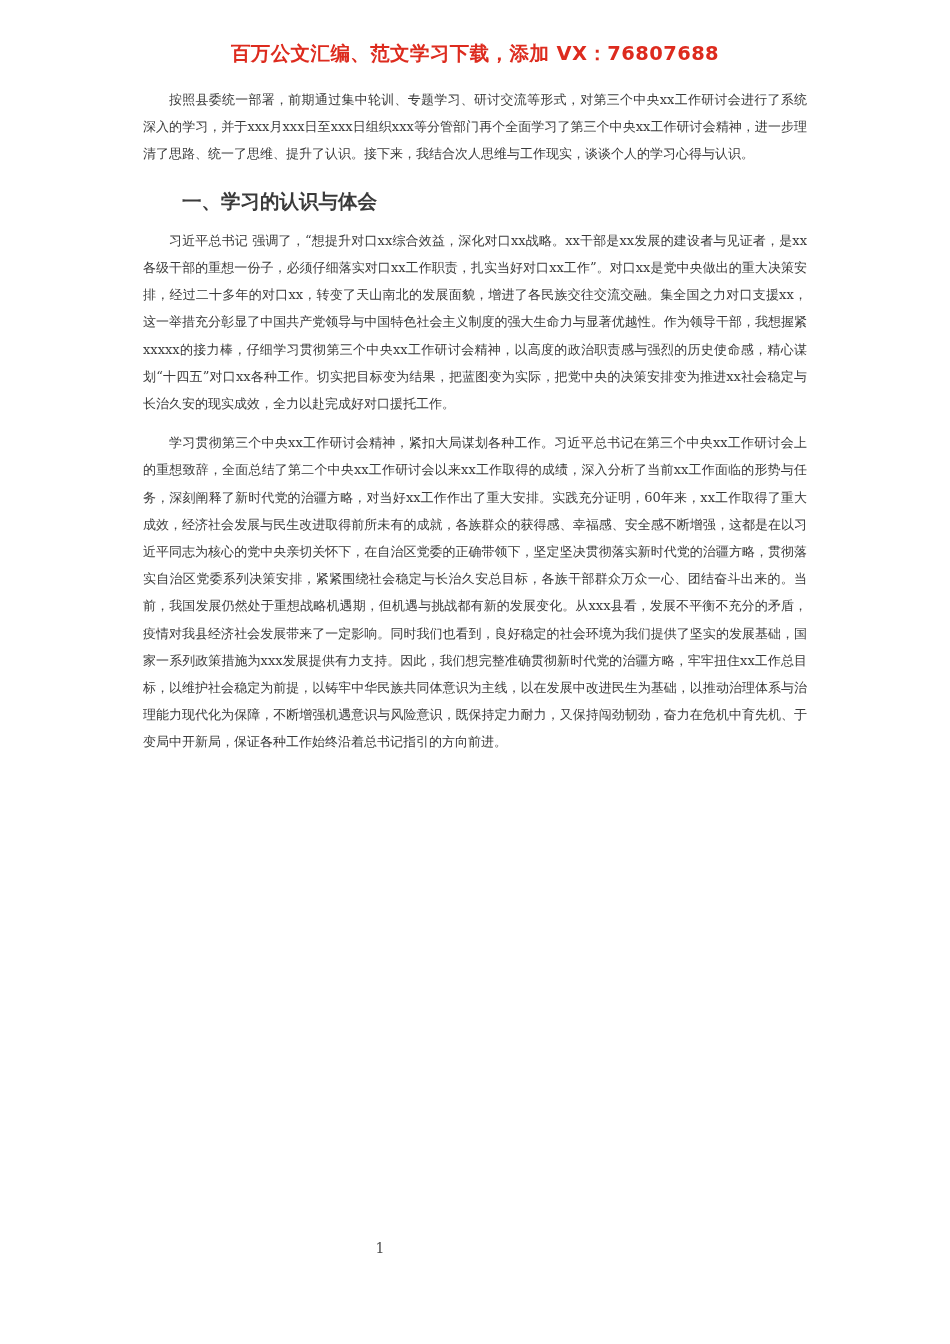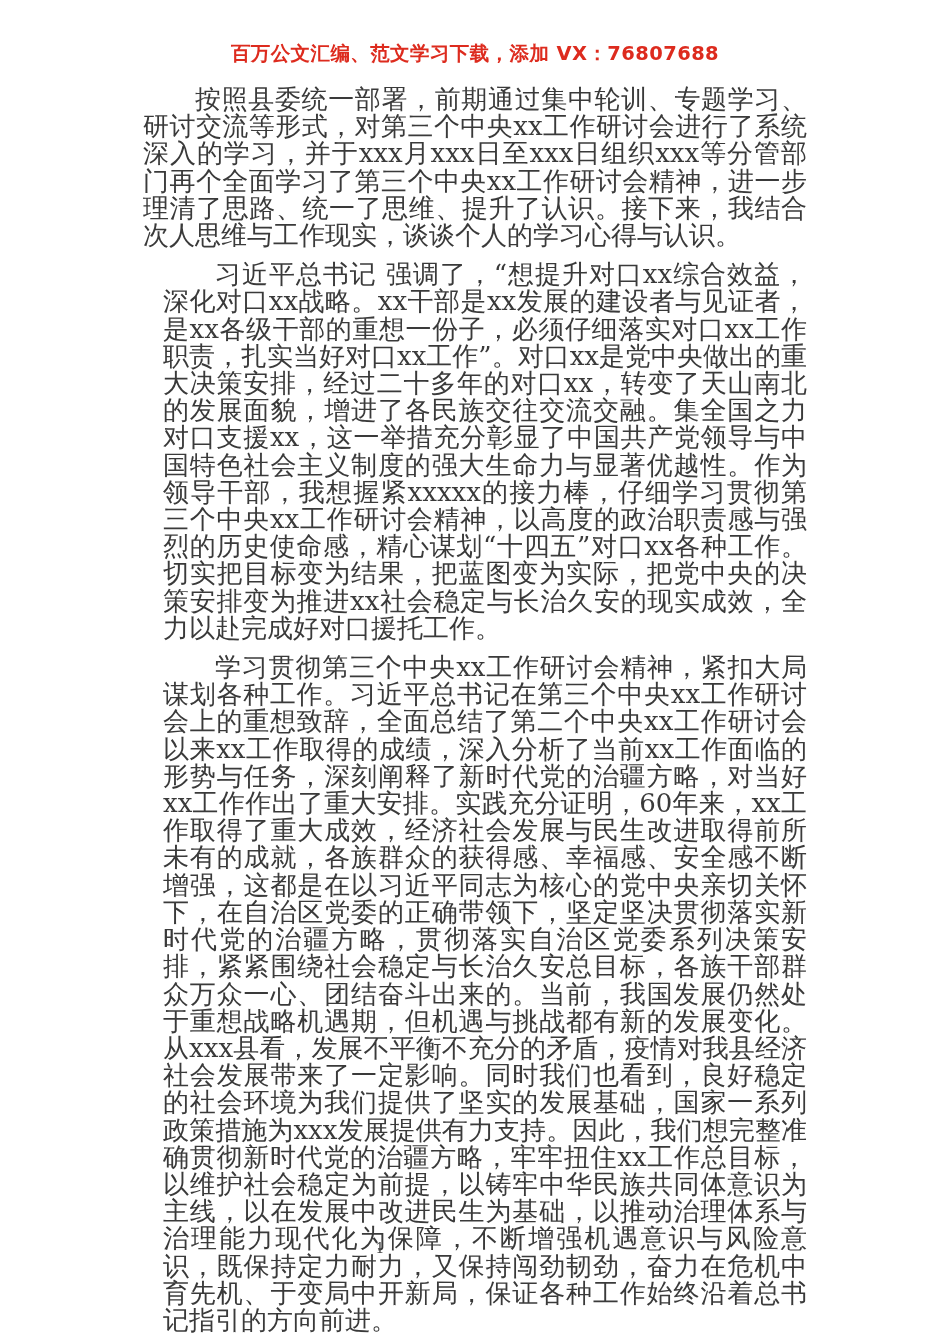--- a/index.html
+++ b/index.html
@@ -34,31 +34,30 @@
   }
   .content {
     position: absolute;
     top: 86px;
     left: 143px;
     width: 664px;
   }
   p.body-text {
     margin: 0 0 0 0;
     text-indent: 2em;
-    font-size: 26px;
+    font-size: 13px;
     line-height: 27.2px;
     color: #3a3a3a;
     text-align: justify;
     text-justify: inter-ideograph;
     font-family: "DejaVu Serif", "Liberation Serif", serif;
     letter-spacing: 0px;
   }
   p.body-text + p.body-text {
     margin-top: 12px;
-    margin-left: 20px;
   }
   h2.section-heading {
     margin: 20px 0 12px 0;
     text-indent: 2em;
     font-size: 19.5px;
     line-height: 27.2px;
     font-weight: bold;
     color: #3a3a3a;
     font-family: "DejaVu Sans", "Liberation Sans", sans-serif;
     text-align: left;
@@ -78,20 +77,21 @@
 <body>
 
 <div class="page">
 
   <div class="watermark-header">百万公文汇编、范文学习下载，添加 VX：76807688</div>
 
   <div class="content">
 
     <p class="body-text">按照县委统一部署，前期通过集中轮训、专题学习、研讨交流等形式，对第三个中央xx工作研讨会进行了系统深入的学习，并于xxx月xxx日至xxx日组织xxx等分管部门再个全面学习了第三个中央xx工作研讨会精神，进一步理清了思路、统一了思维、提升了认识。接下来，我结合次人思维与工作现实，谈谈个人的学习心得与认识。</p>
 
+    <h2 class="section-heading">一、学习的认识与体会</h2>
 
     <p class="body-text">习近平总书记 强调了，“想提升对口xx综合效益，深化对口xx战略。xx干部是xx发展的建设者与见证者，是xx各级干部的重想一份子，必须仔细落实对口xx工作职责，扎实当好对口xx工作”。对口xx是党中央做出的重大决策安排，经过二十多年的对口xx，转变了天山南北的发展面貌，增进了各民族交往交流交融。集全国之力对口支援xx，这一举措充分彰显了中国共产党领导与中国特色社会主义制度的强大生命力与显著优越性。作为领导干部，我想握紧xxxxx的接力棒，仔细学习贯彻第三个中央xx工作研讨会精神，以高度的政治职责感与强烈的历史使命感，精心谋划“十四五”对口xx各种工作。切实把目标变为结果，把蓝图变为实际，把党中央的决策安排变为推进xx社会稳定与长治久安的现实成效，全力以赴完成好对口援托工作。</p>
 
     <p class="body-text">学习贯彻第三个中央xx工作研讨会精神，紧扣大局谋划各种工作。习近平总书记在第三个中央xx工作研讨会上的重想致辞，全面总结了第二个中央xx工作研讨会以来xx工作取得的成绩，深入分析了当前xx工作面临的形势与任务，深刻阐释了新时代党的治疆方略，对当好xx工作作出了重大安排。实践充分证明，60年来，xx工作取得了重大成效，经济社会发展与民生改进取得前所未有的成就，各族群众的获得感、幸福感、安全感不断增强，这都是在以习近平同志为核心的党中央亲切关怀下，在自治区党委的正确带领下，坚定坚决贯彻落实新时代党的治疆方略，贯彻落实自治区党委系列决策安排，紧紧围绕社会稳定与长治久安总目标，各族干部群众万众一心、团结奋斗出来的。当前，我国发展仍然处于重想战略机遇期，但机遇与挑战都有新的发展变化。从xxx县看，发展不平衡不充分的矛盾，疫情对我县经济社会发展带来了一定影响。同时我们也看到，良好稳定的社会环境为我们提供了坚实的发展基础，国家一系列政策措施为xxx发展提供有力支持。因此，我们想完整准确贯彻新时代党的治疆方略，牢牢扭住xx工作总目标，以维护社会稳定为前提，以铸牢中华民族共同体意识为主线，以在发展中改进民生为基础，以推动治理体系与治理能力现代化为保障，不断增强机遇意识与风险意识，既保持定力耐力，又保持闯劲韧劲，奋力在危机中育先机、于变局中开新局，保证各种工作始终沿着总书记指引的方向前进。</p>
 
 
   </div>
 
   <div class="page-number">1</div>
 

